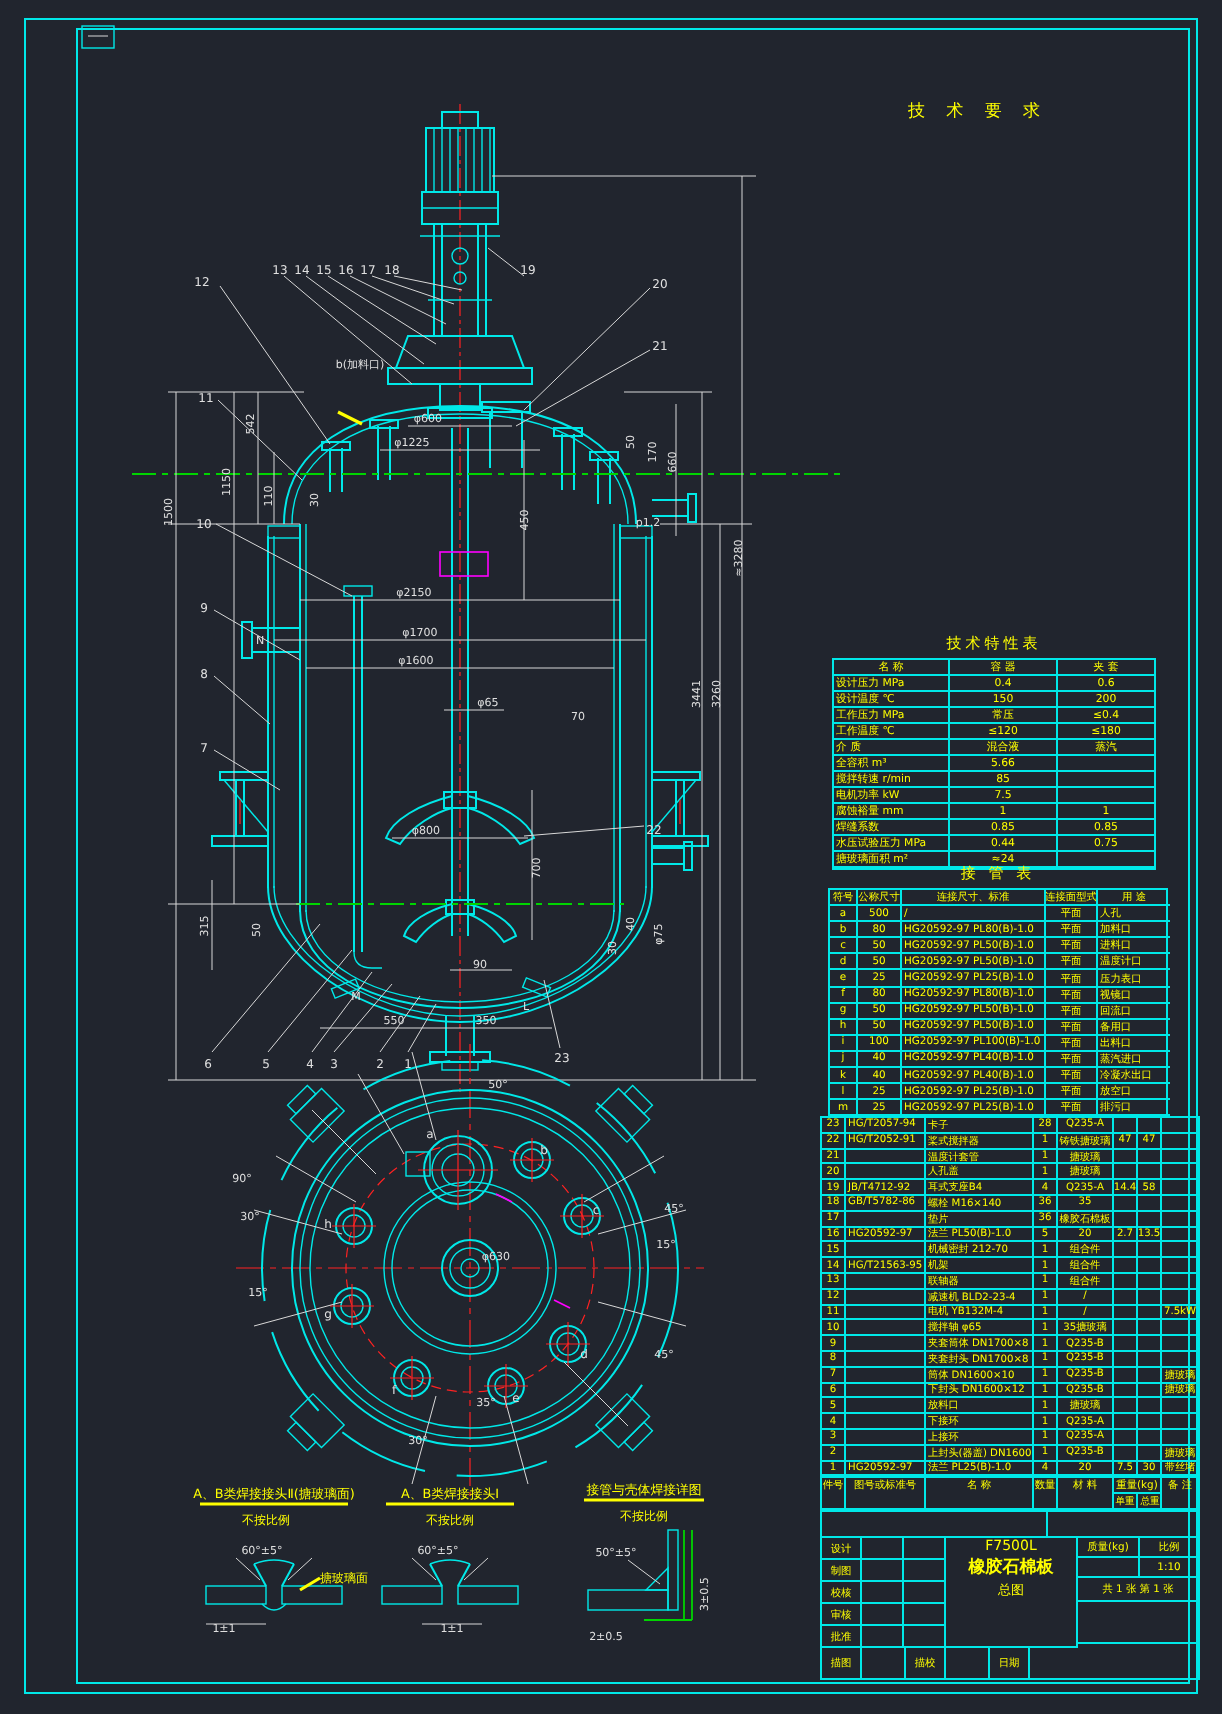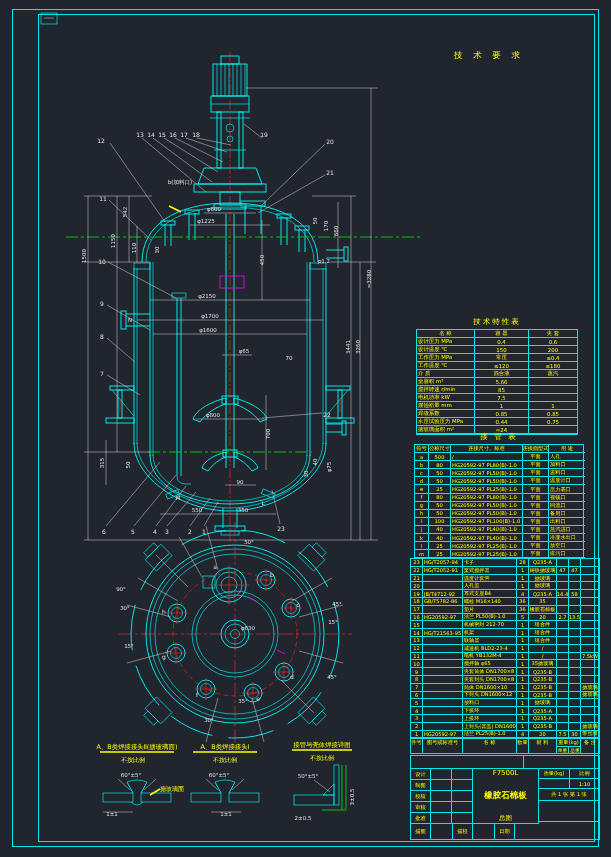--- a/index.html
+++ b/index.html
@@ -969,21 +969,21 @@
           <div class="cell" style="width:20px">审核</div>
           <div class="cell" style="width:21px"></div>
           <div class="cell" style="width:21px"></div>
         </div>
           <div style="display:flex;height:11px">
           <div class="cell" style="width:20px">批准</div>
           <div class="cell" style="width:21px"></div>
           <div class="cell" style="width:21px"></div>
         </div>
         </div>
-      <div class="cell" style="width:66px;flex-direction:column;justify-content:space-between;border-bottom:1px solid #00e8e8">
+      <div class="cell" style="width:66px;flex-direction:column;justify-content:flex-start;border-bottom:1px solid #00e8e8">
         <div style="font-size:7px">F7500L</div>
         <div style="font-size:8.5px;font-weight:bold;margin:1px 0">橡胶石棉板</div>
         <div style="font-size:6.5px">总图</div>
       </div>
       <div style="flex:1">
         <div style="display:flex;height:10px">
           <div class="cell" style="width:31px">质量(kg)</div>
           <div class="cell" style="flex:1;border-right:none">比例</div>
         </div>
         <div style="display:flex;height:10px">

